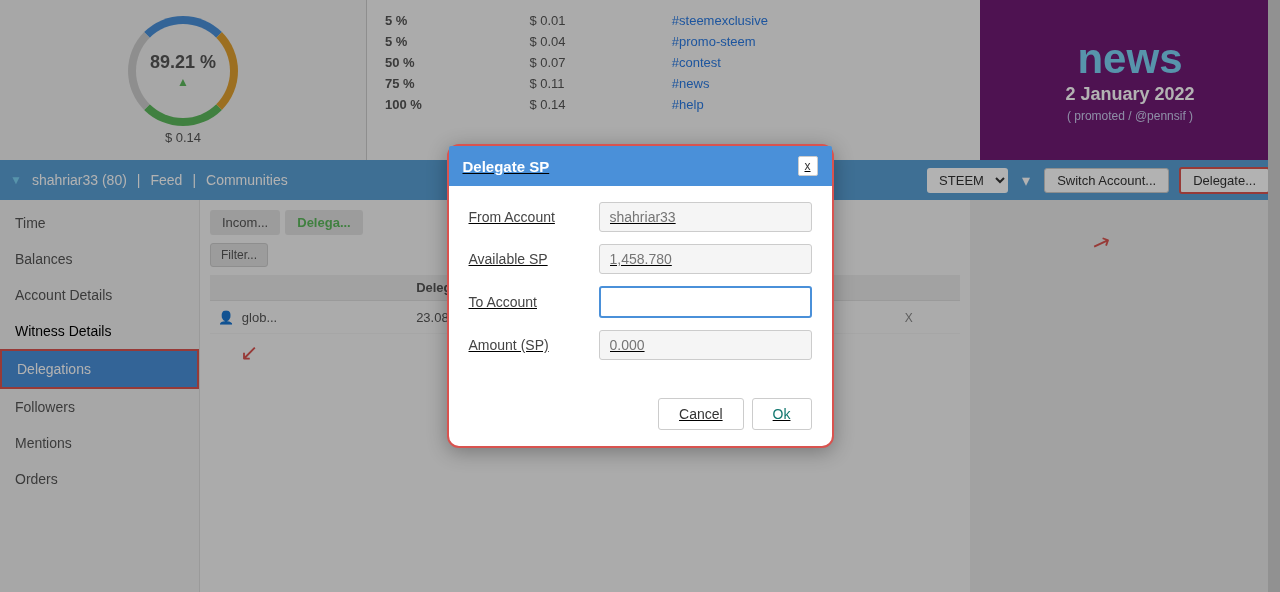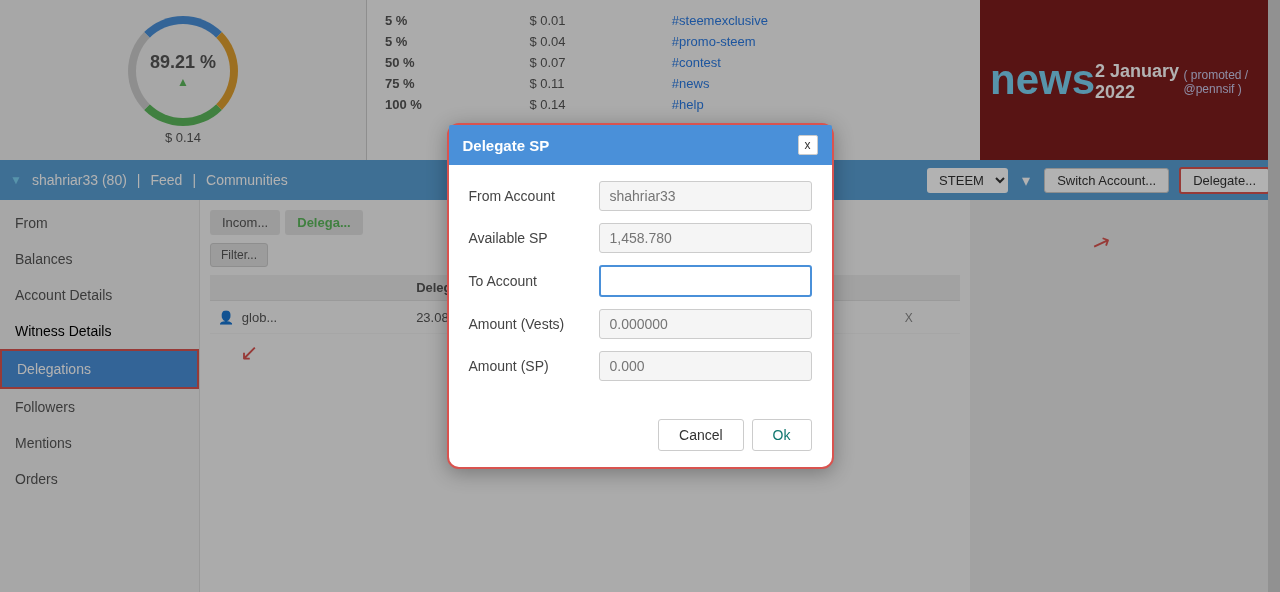--- a/index.html
+++ b/index.html
@@ -86,22 +86,23 @@
       font-size: 13px;
       color: #555;
     }
 
     .percentage-table td:last-child {
       color: #2a7ae2;
     }
 
     .news-area {
       width: 300px;
-      background: #7f1d1d;
-      display: flex;
+      background: #701a75;
+      display: flex;
+      flex-direction: column;
       align-items: center;
       justify-content: center;
       color: white;
       padding: 10px;
     }
 
     .news-title {
       font-size: 42px;
       font-weight: bold;
       color: #7dd4f5;
@@ -317,20 +318,21 @@
       justify-content: center;
       z-index: 100;
     }
 
     .modal {
       background: white;
       border: 2px solid #d9534f;
       border-radius: 12px;
       width: 387px;
       box-shadow: 0 4px 20px rgba(0,0,0,0.3);
+      text-decoration: underline;
     }
 
     .modal-header {
       background: #4a90d9;
       color: white;
       padding: 10px 14px;
       display: flex;
       align-items: center;
       justify-content: space-between;
       border-radius: 2px 2px 0 0;
@@ -493,21 +495,21 @@
       <option>STEEM</option>
     </select>
     <span style="font-size:16px; color:white; margin:0 4px;">▾</span>
     <button class="switch-btn">Switch Account...</button>
     <button class="delegate-btn-highlight" style="border:2px solid #d9534f; background:white; padding:4px 12px; border-radius:3px; cursor:pointer; font-size:13px; color:#333;">Delegate...</button>
   </div>
 
   <div class="main-area">
 
     <div class="sidebar">
-      <div class="sidebar-item">From</div>
+      <div class="sidebar-item">Time</div>
       <div class="sidebar-item">Balances</div>
       <div class="sidebar-item">Account Details</div>
       <div class="sidebar-item disabled">Witness Details</div>
       <div class="sidebar-item highlighted">Delegations</div>
       <div class="sidebar-item">Followers</div>
       <div class="sidebar-item">Mentions</div>
       <div class="sidebar-item">Orders</div>
     </div>
 
     <div class="content-area">
@@ -569,24 +571,20 @@
       <div class="form-row">
         <label class="form-label">Available SP</label>
         <input class="form-input" type="text" readonly="" placeholder="1,458.780" style="">
       </div>
 
       <div class="form-row">
         <label class="form-label">To Account</label>
         <input class="form-input editable" type="text" placeholder="" style="">
       </div>
 
-      <div class="form-row">
-        <label class="form-label">Amount (Vests)</label>
-        <input class="form-input" type="text" readonly="" placeholder="0.000000" style="">
-      </div>
 
       <div class="form-row">
         <label class="form-label">Amount (SP)</label>
         <input class="form-input" type="text" placeholder="0.000" style="">
       </div>
 
     </div>
     <div class="modal-footer">
       <button class="btn-cancel">Cancel</button>
       <button class="btn-ok">Ok</button>

